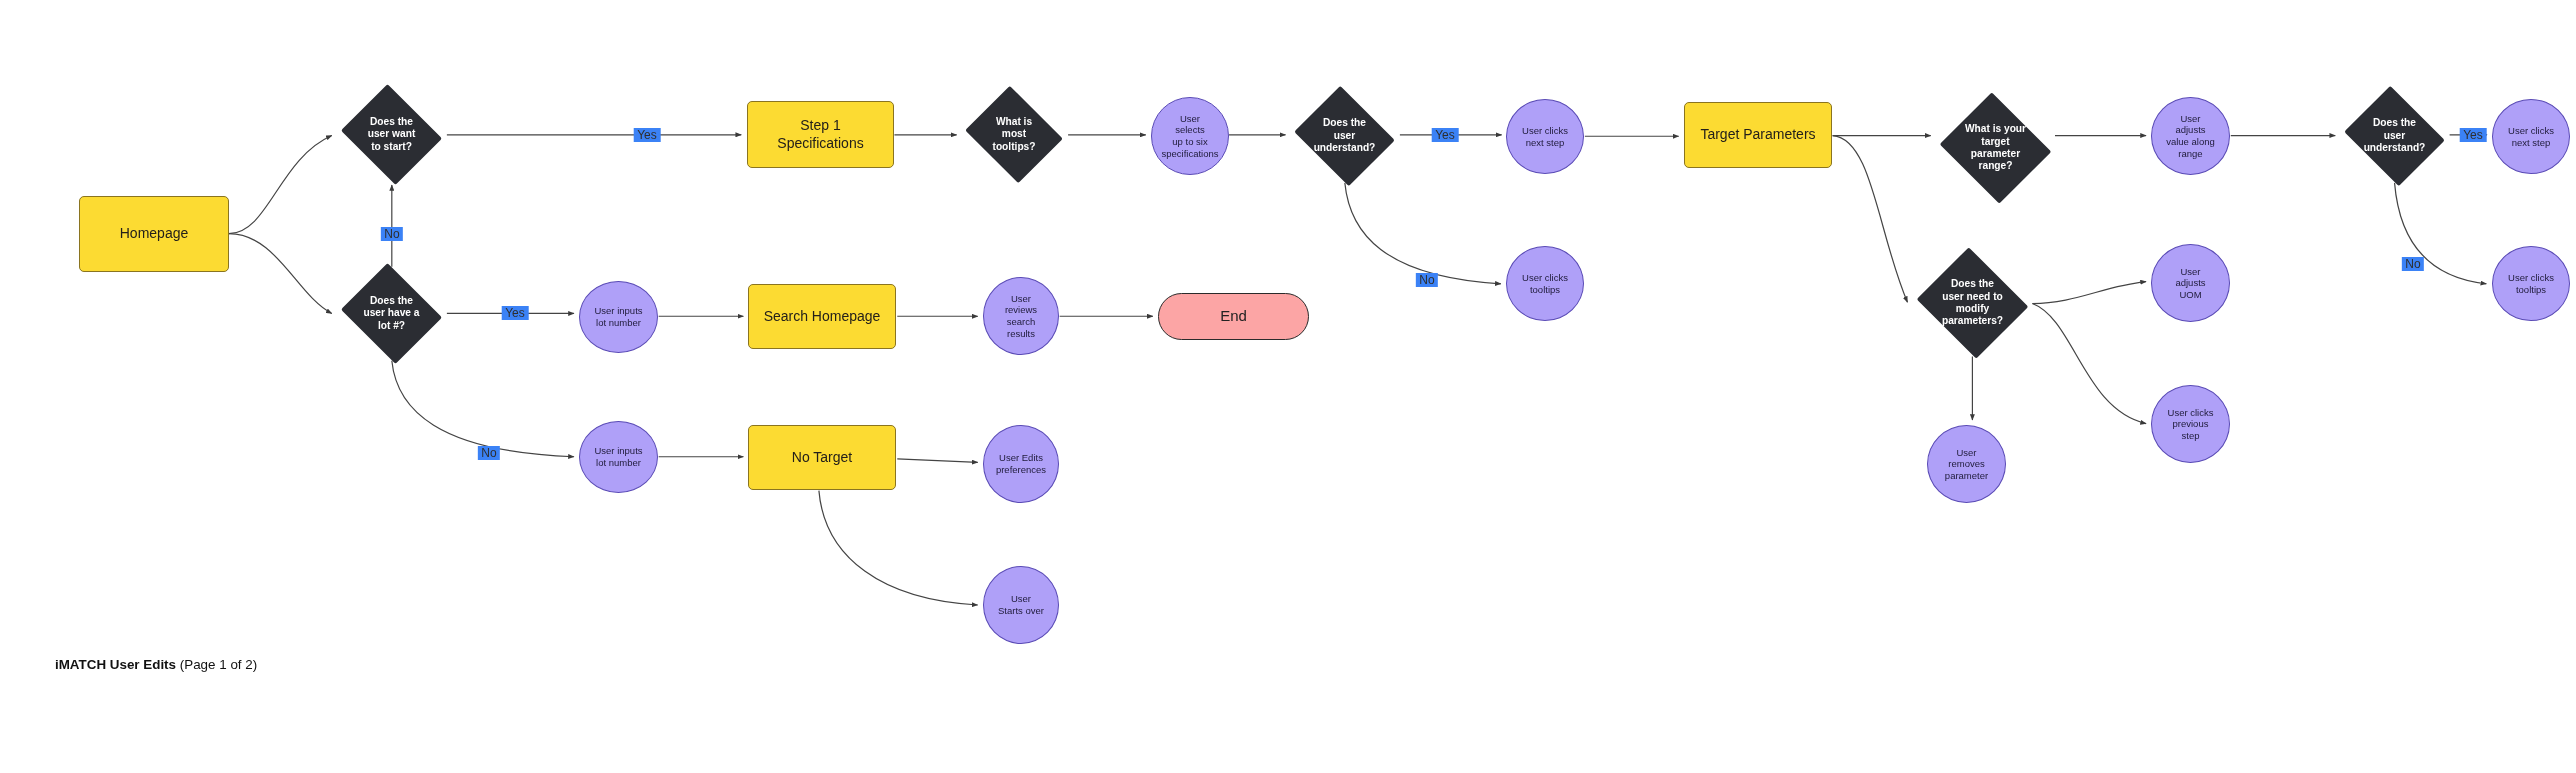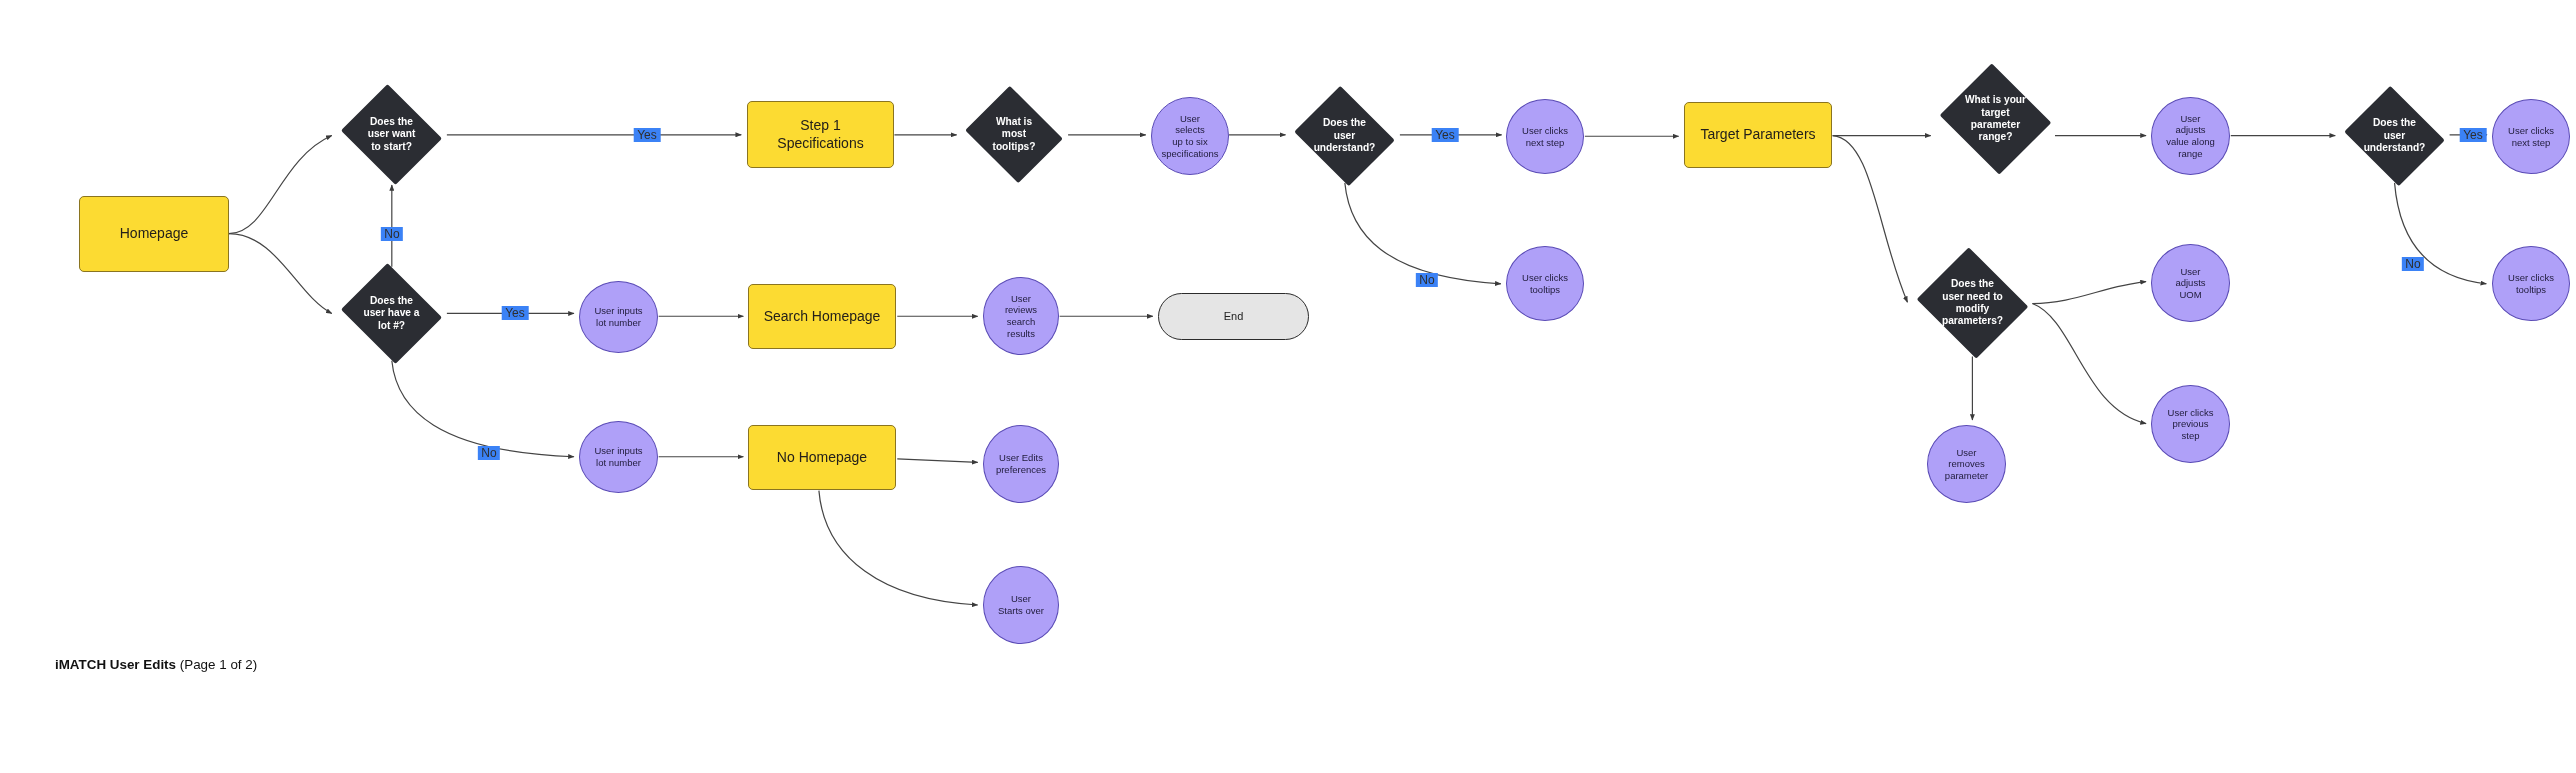--- a/index.html
+++ b/index.html
@@ -77,25 +77,25 @@
   
   .n-action {
     background: #AFA0F8;
     border: 0.9px solid #5a4bb5;
     border-radius: 50%;
     color: #1f1b3a;
     font-size: 9.5px;
   }
   
   .n-terminator {
-    background: #e5e5e5;
+    background: #fca5a5;
     border: 1.1px solid #2b2b2b;
     border-radius: 705px;
     color: #222222;
-    font-size: 11px;
+    font-size: 15px;
   }
   .edge-label {
     position: absolute;
     font-size: 12px;
     color: #2e2e2e;
     background: #3b82f6;
     padding: 0 3.5px;
     z-index: 4;
     white-space: nowrap;
     transform: translate(-50%, -50%);
@@ -195,21 +195,21 @@
         <span class="label">User clicks
 next step</span>
       </div>
       <div class="node n-action" style="left: 1506px; top: 246px; width: 78px; height: 75px;">
         <span class="label">User clicks
 tooltips</span>
       </div>
       <div class="node n-process" style="left: 1684px; top: 102px; width: 148px; height: 66px;">
         <span class="label">Target Parameters</span>
       </div>
-      <div class="node n-decision" style="left: 1936px; top: 67px; width: 119px; height: 104px;">
+      <div class="node n-decision" style="left: 1936px; top: 96px; width: 119px; height: 104px;">
         <span class="dia"></span>
         <span class="label">What is your
 target
 parameter
 range?</span>
       </div>
       <div class="node n-action" style="left: 2151px; top: 97px; width: 79px; height: 78px;">
         <span class="label">User
 adjusts
 value along
@@ -265,21 +265,21 @@
 results</span>
       </div>
       <div class="node n-terminator" style="left: 1158px; top: 293px; width: 151px; height: 47px;">
         <span class="label">End</span>
       </div>
       <div class="node n-action" style="left: 579px; top: 421px; width: 79px; height: 72px;">
         <span class="label">User inputs
 lot number</span>
       </div>
       <div class="node n-process" style="left: 748px; top: 425px; width: 148px; height: 65px;">
-        <span class="label">No Homepage</span>
+        <span class="label">No Target</span>
       </div>
       <div class="node n-action" style="left: 983px; top: 425px; width: 76px; height: 78px;">
         <span class="label">User Edits
 preferences</span>
       </div>
       <div class="node n-action" style="left: 983px; top: 566px; width: 76px; height: 78px;">
         <span class="label">User
 Starts over</span>
       </div>
     </div>

